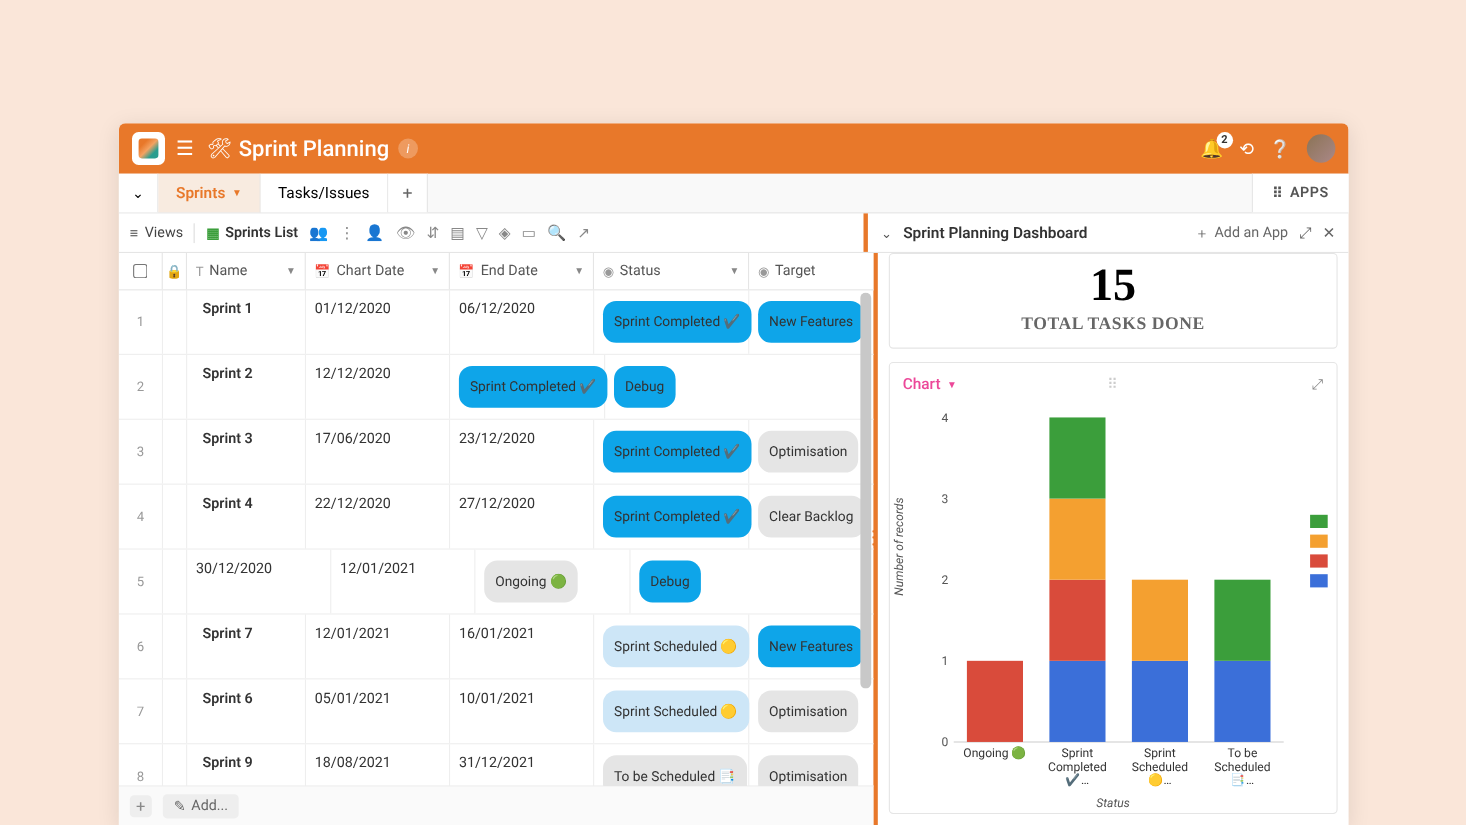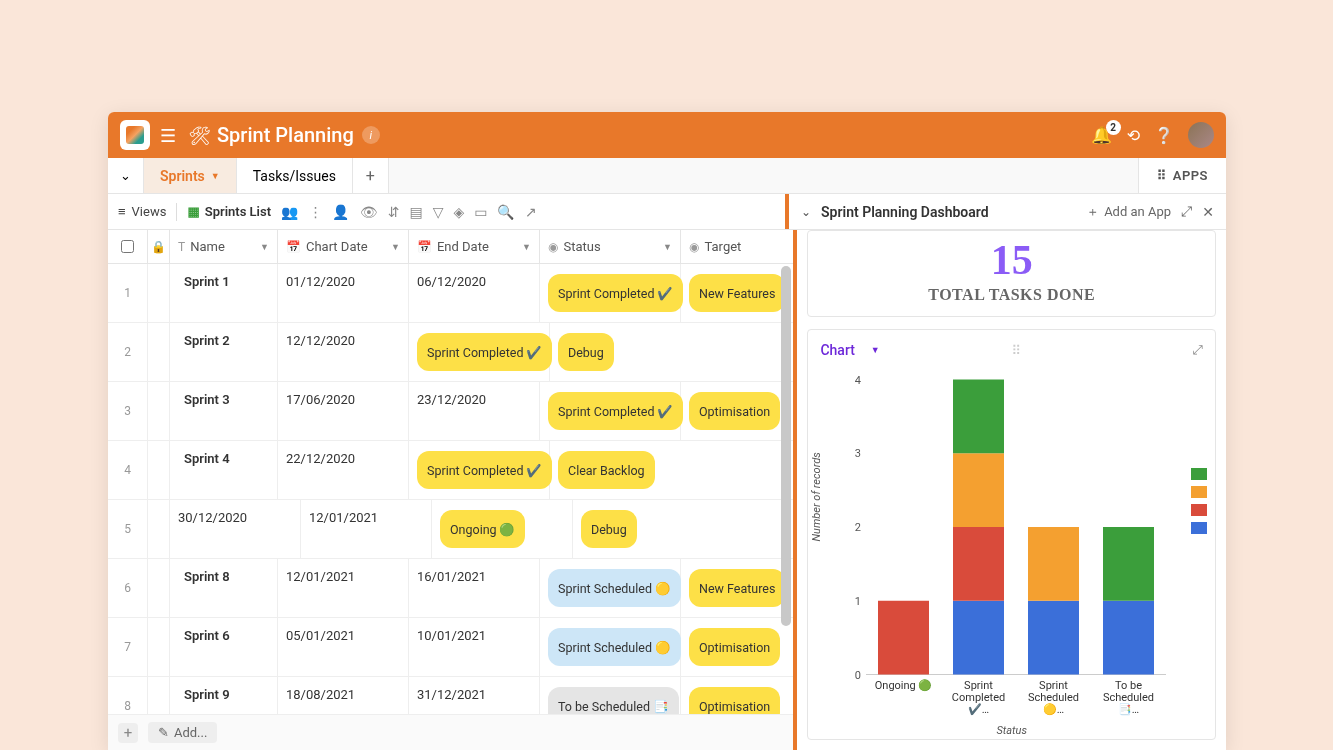--- a/index.html
+++ b/index.html
@@ -51,35 +51,35 @@
 .tbody { flex: 1; overflow-y: auto; }
 .row { height: 59px; display: flex; border-bottom: 1px solid #eee; }
 .cell { display: flex; padding: 10px 8px; font-size: 13px; color: #333; border-right: 1px solid #eee; }
 .cell-idx { width: 40px; justify-content: center; align-items: center; color: #999; font-size: 12px; }
 .cell-lock { width: 22px; }
 .cell-name { width: 108px; font-weight: 600; padding-left: 14px; }
 .cell-date { width: 131px; }
 .cell-status { width: 141px; }
 .cell-target { flex: 1; border-right: none; overflow: hidden; }
 .pill { display: inline-flex; align-items: center; padding: 2px 10px; border-radius: 12px; font-size: 12.5px; white-space: nowrap; }
-.pill-lav { background: #fde047; color: #333; }
-.pill-green { background: #fde047; color: #333; }
+.pill-lav { background: #0ea5e9; color: #333; }
+.pill-green { background: #e5e5e5; color: #333; }
 .pill-blue { background: #cde6f7; color: #333; }
 .pill-gray { background: #e5e5e5; color: #333; }
 .addrow-bar { height: 36px; display: flex; align-items: center; padding: 0 10px; gap: 10px; border-top: 1px solid #eee; background: #fafafa; }
 .addrow-plus { width: 20px; height: 20px; border-radius: 4px; background: #eee; display: flex; align-items: center; justify-content: center; color: #888; cursor: pointer; font-size: 15px; }
 .addrow-btn { display: flex; align-items: center; gap: 5px; padding: 3px 10px; background: #eee; border-radius: 4px; color: #666; font-size: 13px; cursor: pointer; }
 .scrollbar-v { position: absolute; right: 2px; top: 36px; width: 10px; height: 360px; background: #c8c8c8; border-radius: 5px; }
 .dash-panel { flex: 1; padding: 0 10px 10px; overflow: hidden; display: flex; flex-direction: column; }
 .metric-card { border: 1px solid #e5e5e5; border-radius: 4px; padding: 8px 0 12px; text-align: center; margin-bottom: 12px; }
-.metric-value { font-family: Georgia, serif; font-size: 42px; font-weight: 700; color: #8b5cf6; line-height: 1; }
+.metric-value { font-family: Georgia, serif; font-size: 42px; font-weight: 700; color: #000000; line-height: 1; }
 .metric-label { font-family: Georgia, serif; font-size: 16px; font-weight: 700; color: #666; letter-spacing: 0.5px; margin-top: 5px; }
 .chart-card { border: 1px solid #e5e5e5; border-radius: 4px; flex: 1; display: flex; flex-direction: column; }
 .chart-head { height: 40px; display: flex; align-items: center; padding: 0 12px; }
-.chart-title { font-size: 14px; color: #6d28d9; font-weight: 500; display: flex; align-items: center; gap: 16px; cursor: pointer; }
+.chart-title { font-size: 14px; color: #ec4899; font-weight: 500; display: flex; align-items: center; gap: 6px; cursor: pointer; }
 .chart-handle { margin: 0 auto; color: #ccc; font-size: 13px; cursor: grab; transform: translateX(-20px); }
 .chart-expand { color: #888; cursor: pointer; font-size: 13px; }
 .chart-body { flex: 1; position: relative; }
 .y-axis-label { position: absolute; left: 8px; top: 50%; transform: rotate(-90deg) translateX(20px); transform-origin: left center; font-style: italic; font-size: 11px; color: #555; white-space: nowrap; }
 .x-axis-label { position: absolute; bottom: 2px; left: 50%; transform: translateX(-50%); font-style: italic; font-size: 11px; color: #555; }
 .chart-svg { position: absolute; left: 38px; top: 0; width: 340px; height: 100%; }
 .legend-overlay { position: absolute; right: 8px; top: 98px; display: flex; flex-direction: column; gap: 6px; }
 .legend-sq { width: 16px; height: 12px; }
 .tick-label { font-size: 11px; fill: #555; text-anchor: end; }
 .cat-label { font-size: 11px; fill: #333; text-anchor: middle; }
@@ -226,20 +226,21 @@
             </div>
             <div class="cell cell-target">
               <span class="pill pill-green">Optimisation</span>
             </div>
           </div>
           <div class="row">
             <div class="cell cell-idx">4</div>
             <div class="cell cell-lock"></div>
             <div class="cell cell-name">Sprint 4</div>
             <div class="cell cell-date">22/12/2020</div>
+            <div class="cell cell-date">27/12/2020</div>
             <div class="cell cell-status">
               <span class="pill pill-lav">Sprint Completed ✔️</span>
             </div>
             <div class="cell cell-target">
               <span class="pill pill-green">Clear Backlog</span>
             </div>
           </div>
           <div class="row">
             <div class="cell cell-idx">5</div>
             <div class="cell cell-lock"></div>
@@ -248,21 +249,21 @@
             <div class="cell cell-status">
               <span class="pill pill-green">Ongoing 🟢</span>
             </div>
             <div class="cell cell-target">
               <span class="pill pill-lav">Debug</span>
             </div>
           </div>
           <div class="row">
             <div class="cell cell-idx">6</div>
             <div class="cell cell-lock"></div>
-            <div class="cell cell-name">Sprint 8</div>
+            <div class="cell cell-name">Sprint 7</div>
             <div class="cell cell-date">12/01/2021</div>
             <div class="cell cell-date">16/01/2021</div>
             <div class="cell cell-status">
               <span class="pill pill-blue">Sprint Scheduled 🟡</span>
             </div>
             <div class="cell cell-target">
               <span class="pill pill-lav">New Features</span>
             </div>
           </div>
           <div class="row">

